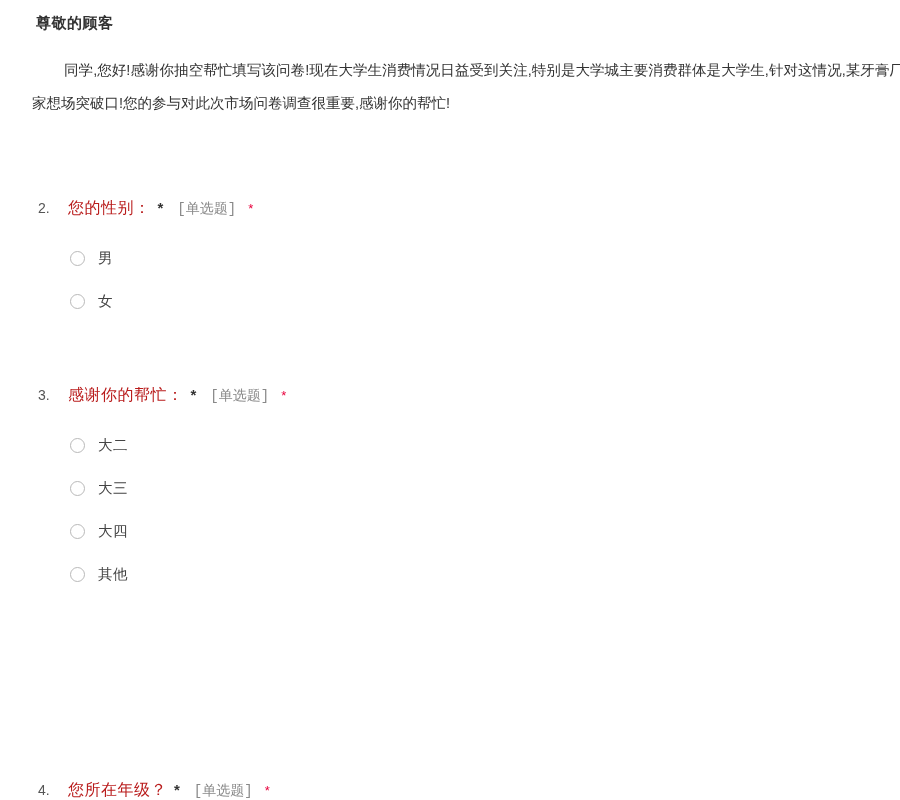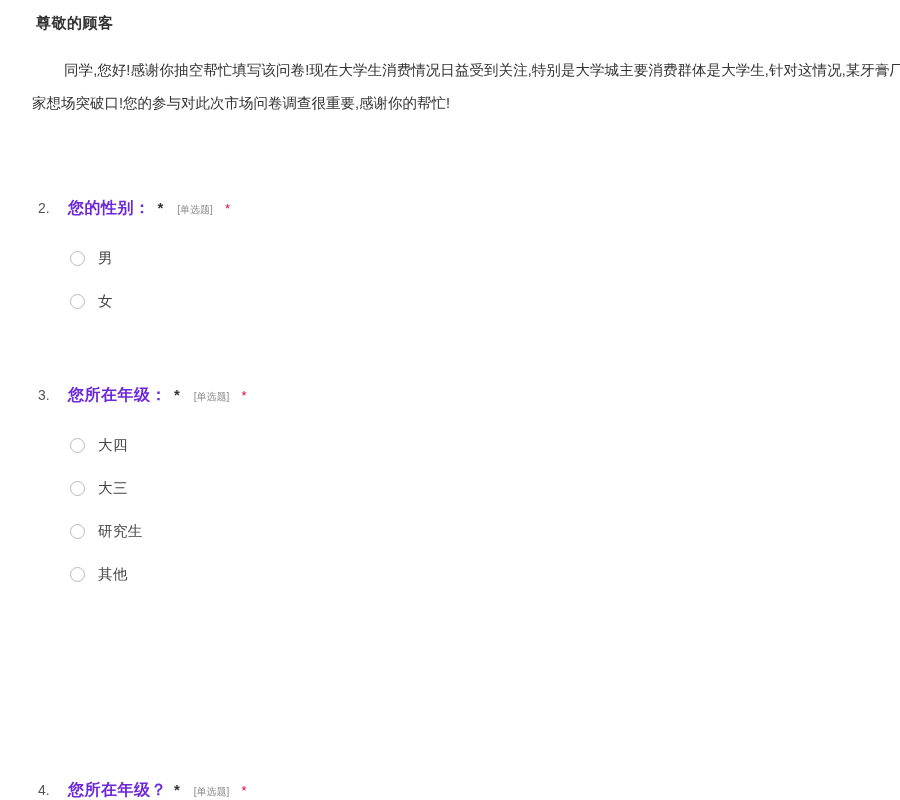--- a/index.html
+++ b/index.html
@@ -58,35 +58,36 @@
   .q-num {
     width: 28px;
     text-align: left;
     padding-left: 38px;
     box-sizing: border-box;
     font-size: 14px;
     color: #555555;
   }
   .q-title {
     font-size: 16px;
-    font-weight: bold;
-    color: #6d28d9;
+    font-weight: normal;
+    color: #b91c1c;
     margin-left: 30px;
     letter-spacing: 0.5px;
   }
   .q-star {
     font-size: 15px;
     font-weight: bold;
     color: #333333;
     margin-left: 7px;
   }
   .q-type {
-    font-size: 10px;
+    font-size: 14px;
     color: #888888;
     margin-left: 14px;
+    font-family: Liberation Mono, monospace;
   }
   .q-required {
     font-size: 13px;
     color: #e8003c;
     margin-left: 12px;
   }
 
   .options {
     margin-top: 18px;
   }
@@ -152,37 +153,37 @@
       <div class="option">
         <span class="radio"></span>
         <span class="opt-label">女</span>
       </div>
     </div>
   </div>
 
   <div class="question" id="q-grade">
     <div class="q-head">
       <span class="q-num">3.</span>
-      <span class="q-title">您所在年级：</span>
+      <span class="q-title">感谢你的帮忙：</span>
       <span class="q-star">*</span>
       <span class="q-type">[单选题]</span>
       <span class="q-required">*</span>
     </div>
     <div class="options">
       <div class="option">
         <span class="radio"></span>
+        <span class="opt-label">大二</span>
+      </div>
+      <div class="option">
+        <span class="radio"></span>
+        <span class="opt-label">大三</span>
+      </div>
+      <div class="option">
+        <span class="radio"></span>
         <span class="opt-label">大四</span>
-      </div>
-      <div class="option">
-        <span class="radio"></span>
-        <span class="opt-label">大三</span>
-      </div>
-      <div class="option">
-        <span class="radio"></span>
-        <span class="opt-label">研究生</span>
       </div>
       <div class="option">
         <span class="radio"></span>
         <span class="opt-label">其他</span>
       </div>
     </div>
   </div>
 
   <div class="question clipped" id="q-cut">
     <div class="q-head">

